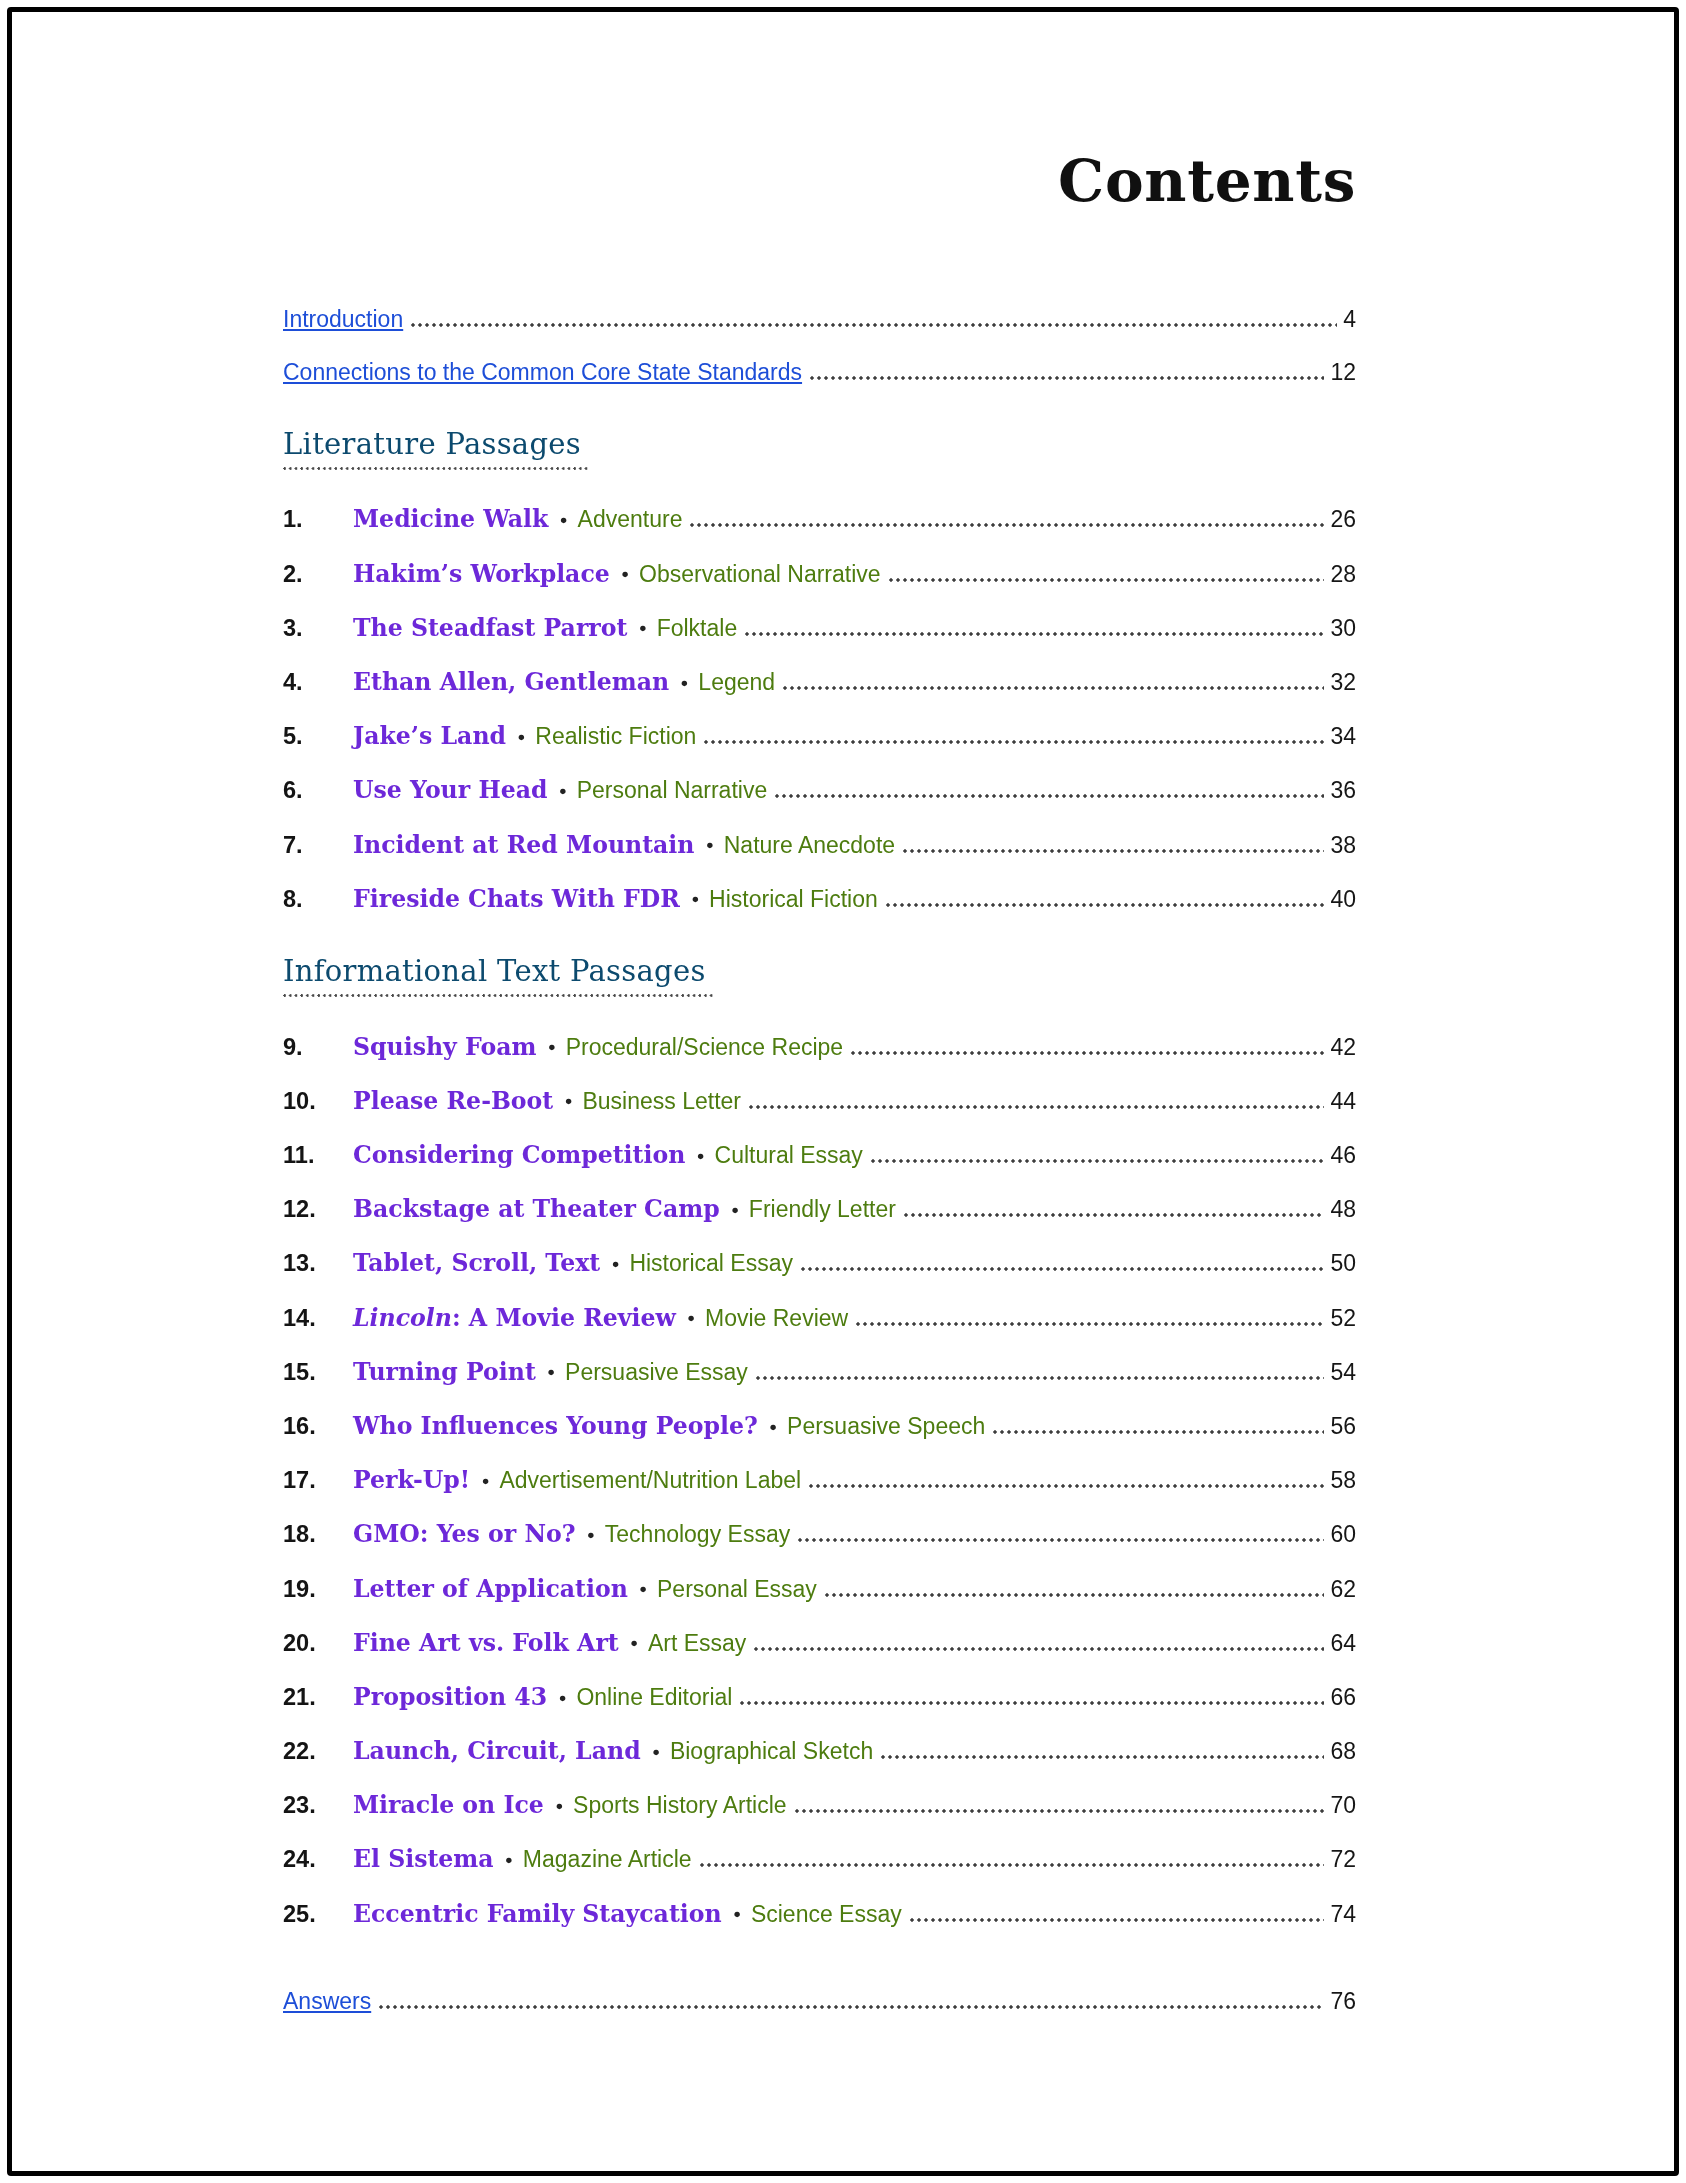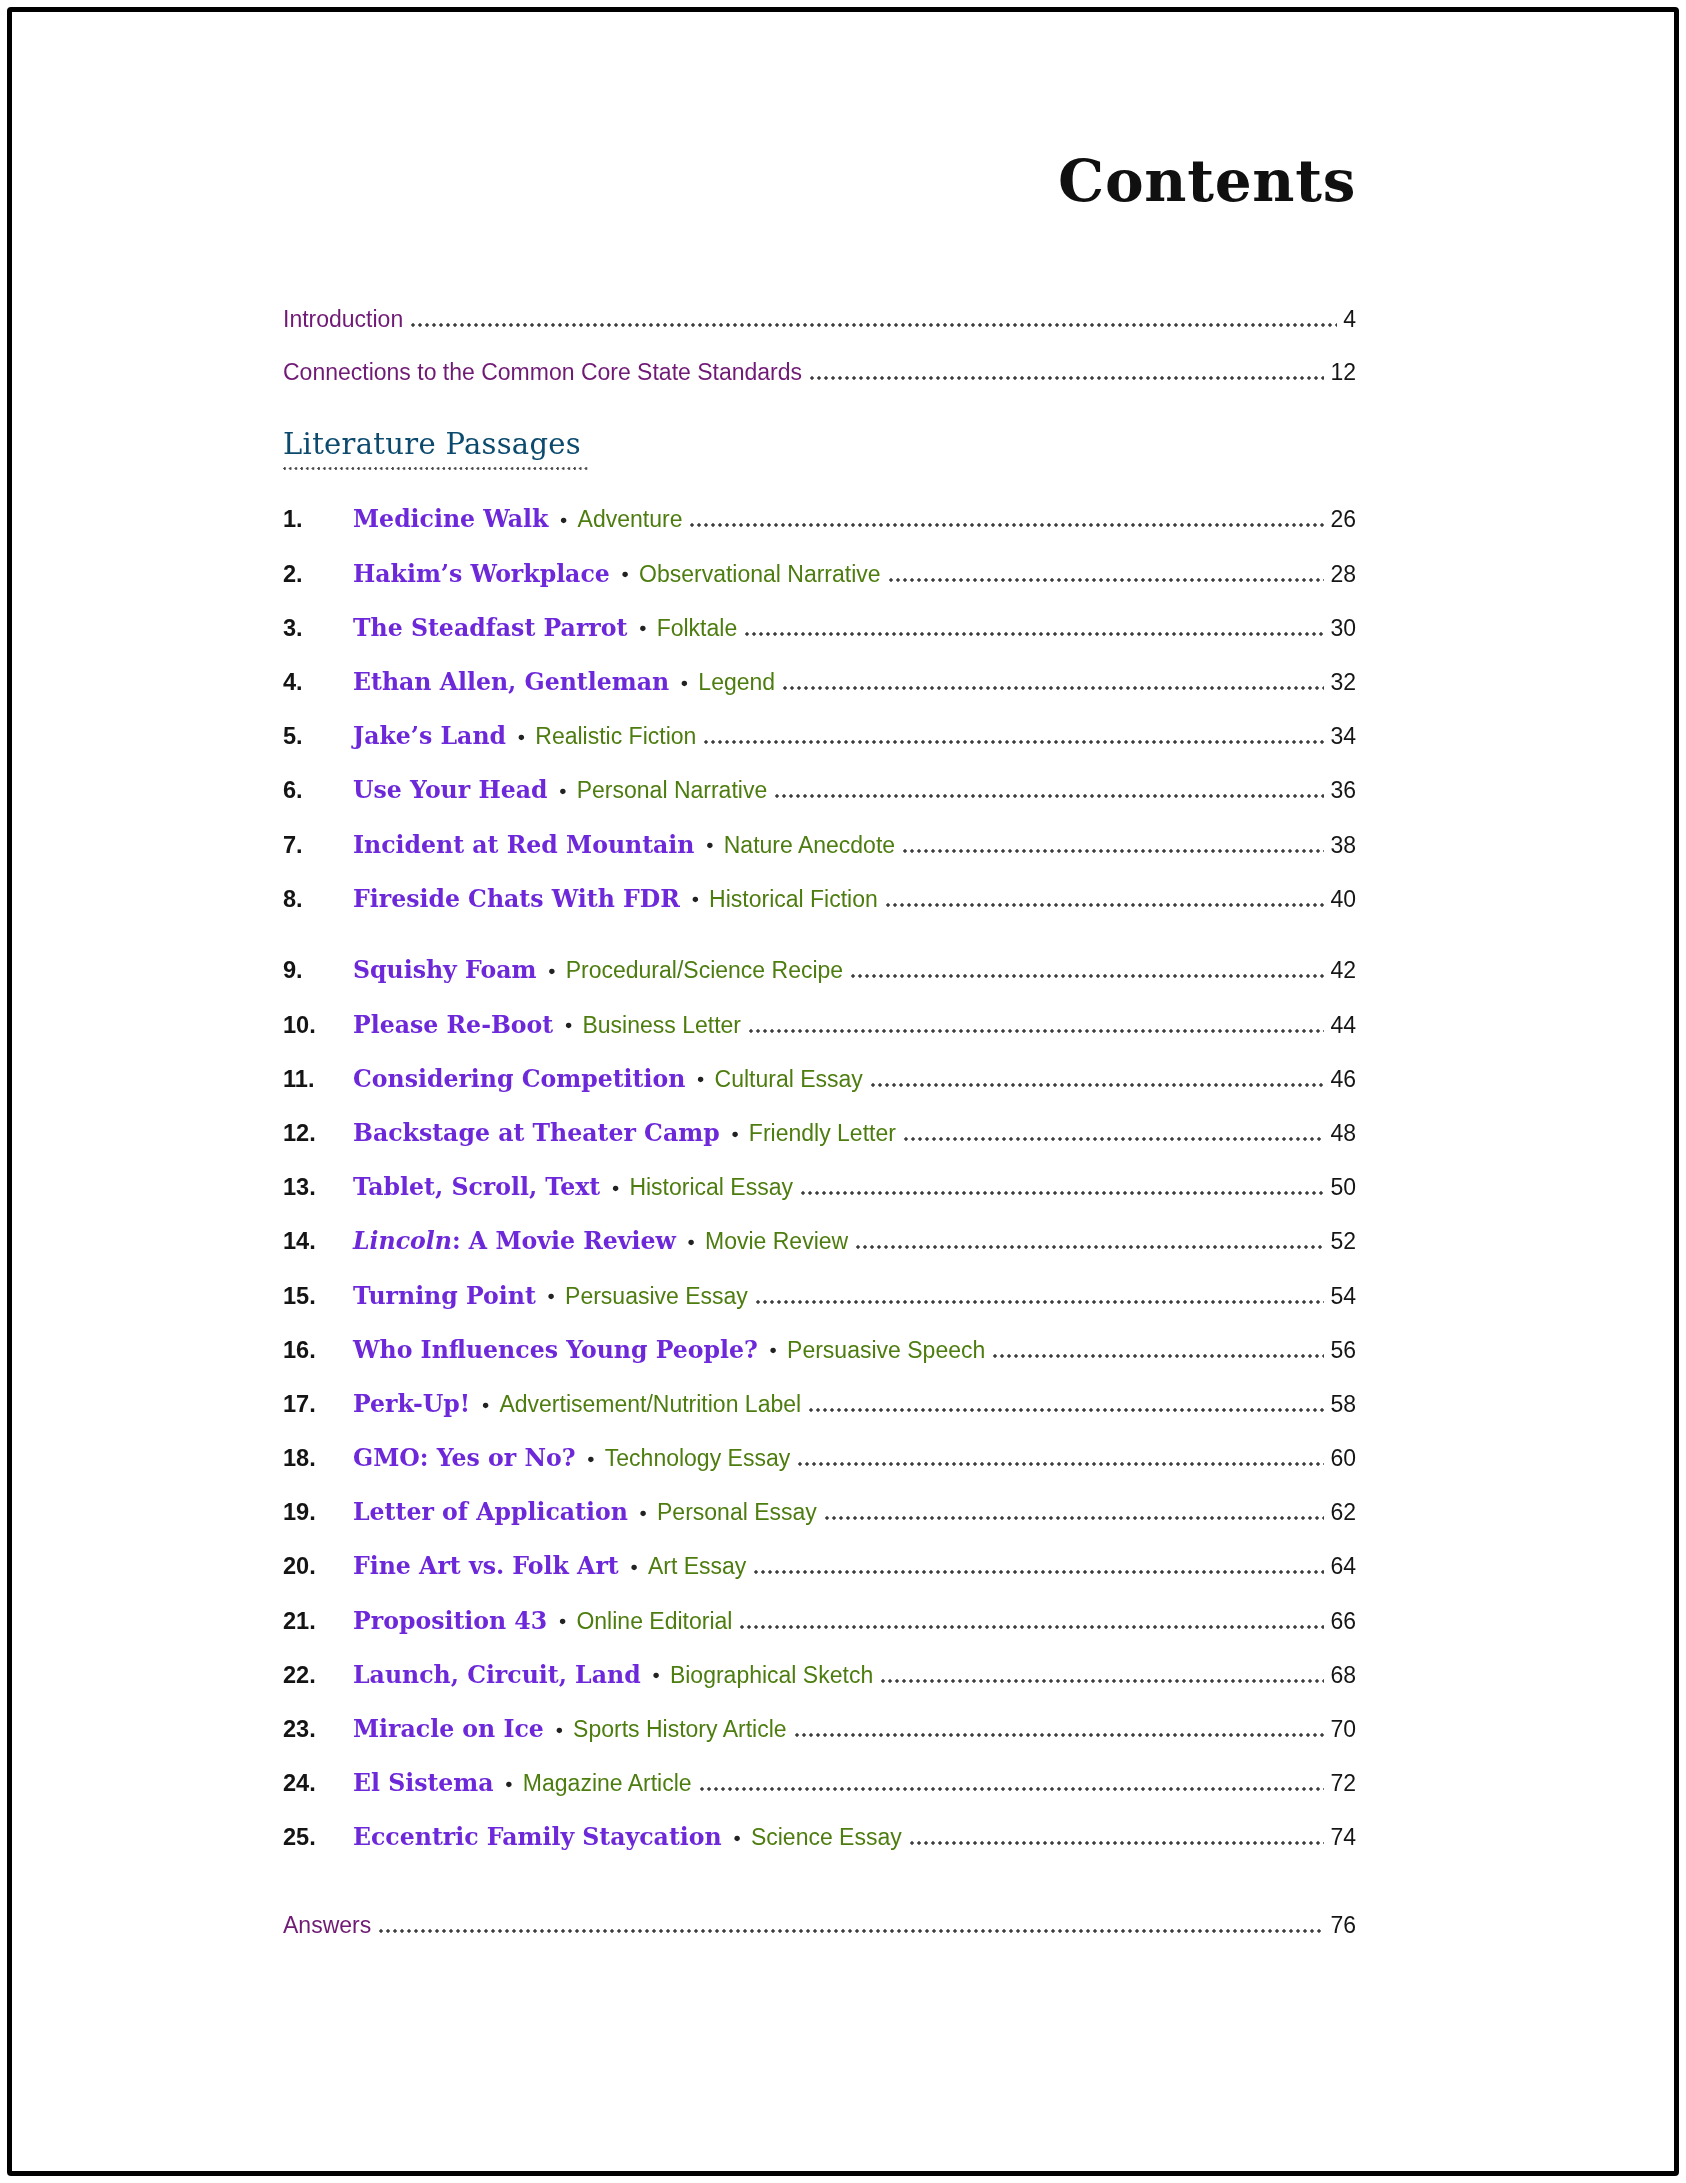--- a/index.html
+++ b/index.html
@@ -36,21 +36,21 @@
     margin: 152px 0 96px 0;
     letter-spacing: 0.7px;
   }
   .fm-row, .entry-row {
     display: flex;
     align-items: baseline;
     font-size: 23px;
     line-height: 1.2;
   }
   .fm-row { margin-bottom: 25px; }
-  .fm-label { white-space: nowrap; color: #701a75; }
+  .fm-label { white-space: nowrap; color: #1d4ed8; text-decoration: underline; }
   .leader {
     flex: 1;
     min-width: 20px;
     height: 5.4px;
     margin: 0 6.7px 0 8px;
     align-self: baseline;
     background-image: radial-gradient(circle at 2px 2px, #3d3d3d 1.4px, rgba(0,0,0,0) 2px);
     background-size: 7px 4px;
     background-repeat: repeat-x;
     background-position: left bottom;
@@ -181,21 +181,21 @@
           </div>
           <div class="entry-row">
             <span class="entry-num">8.</span>
             <span class="entry-title">Fireside Chats With FDR</span>
             <span class="bullet">●</span>
             <span class="genre">Historical Fiction</span>
             <span class="leader"></span>
             <span class="pagenum">40</span>
           </div>
         </div></section>
-      <section class="section"><div class="entries">
+      <section class="section"><div class="heading-wrap"><h2 class="section-heading">Informational Text Passages</h2><div class="heading-dots"></div></div><div class="entries">
           <div class="entry-row">
             <span class="entry-num">9.</span>
             <span class="entry-title">Squishy Foam</span>
             <span class="bullet">●</span>
             <span class="genre">Procedural/Science Recipe</span>
             <span class="leader"></span>
             <span class="pagenum">42</span>
           </div>
           <div class="entry-row">
             <span class="entry-num">10.</span>

